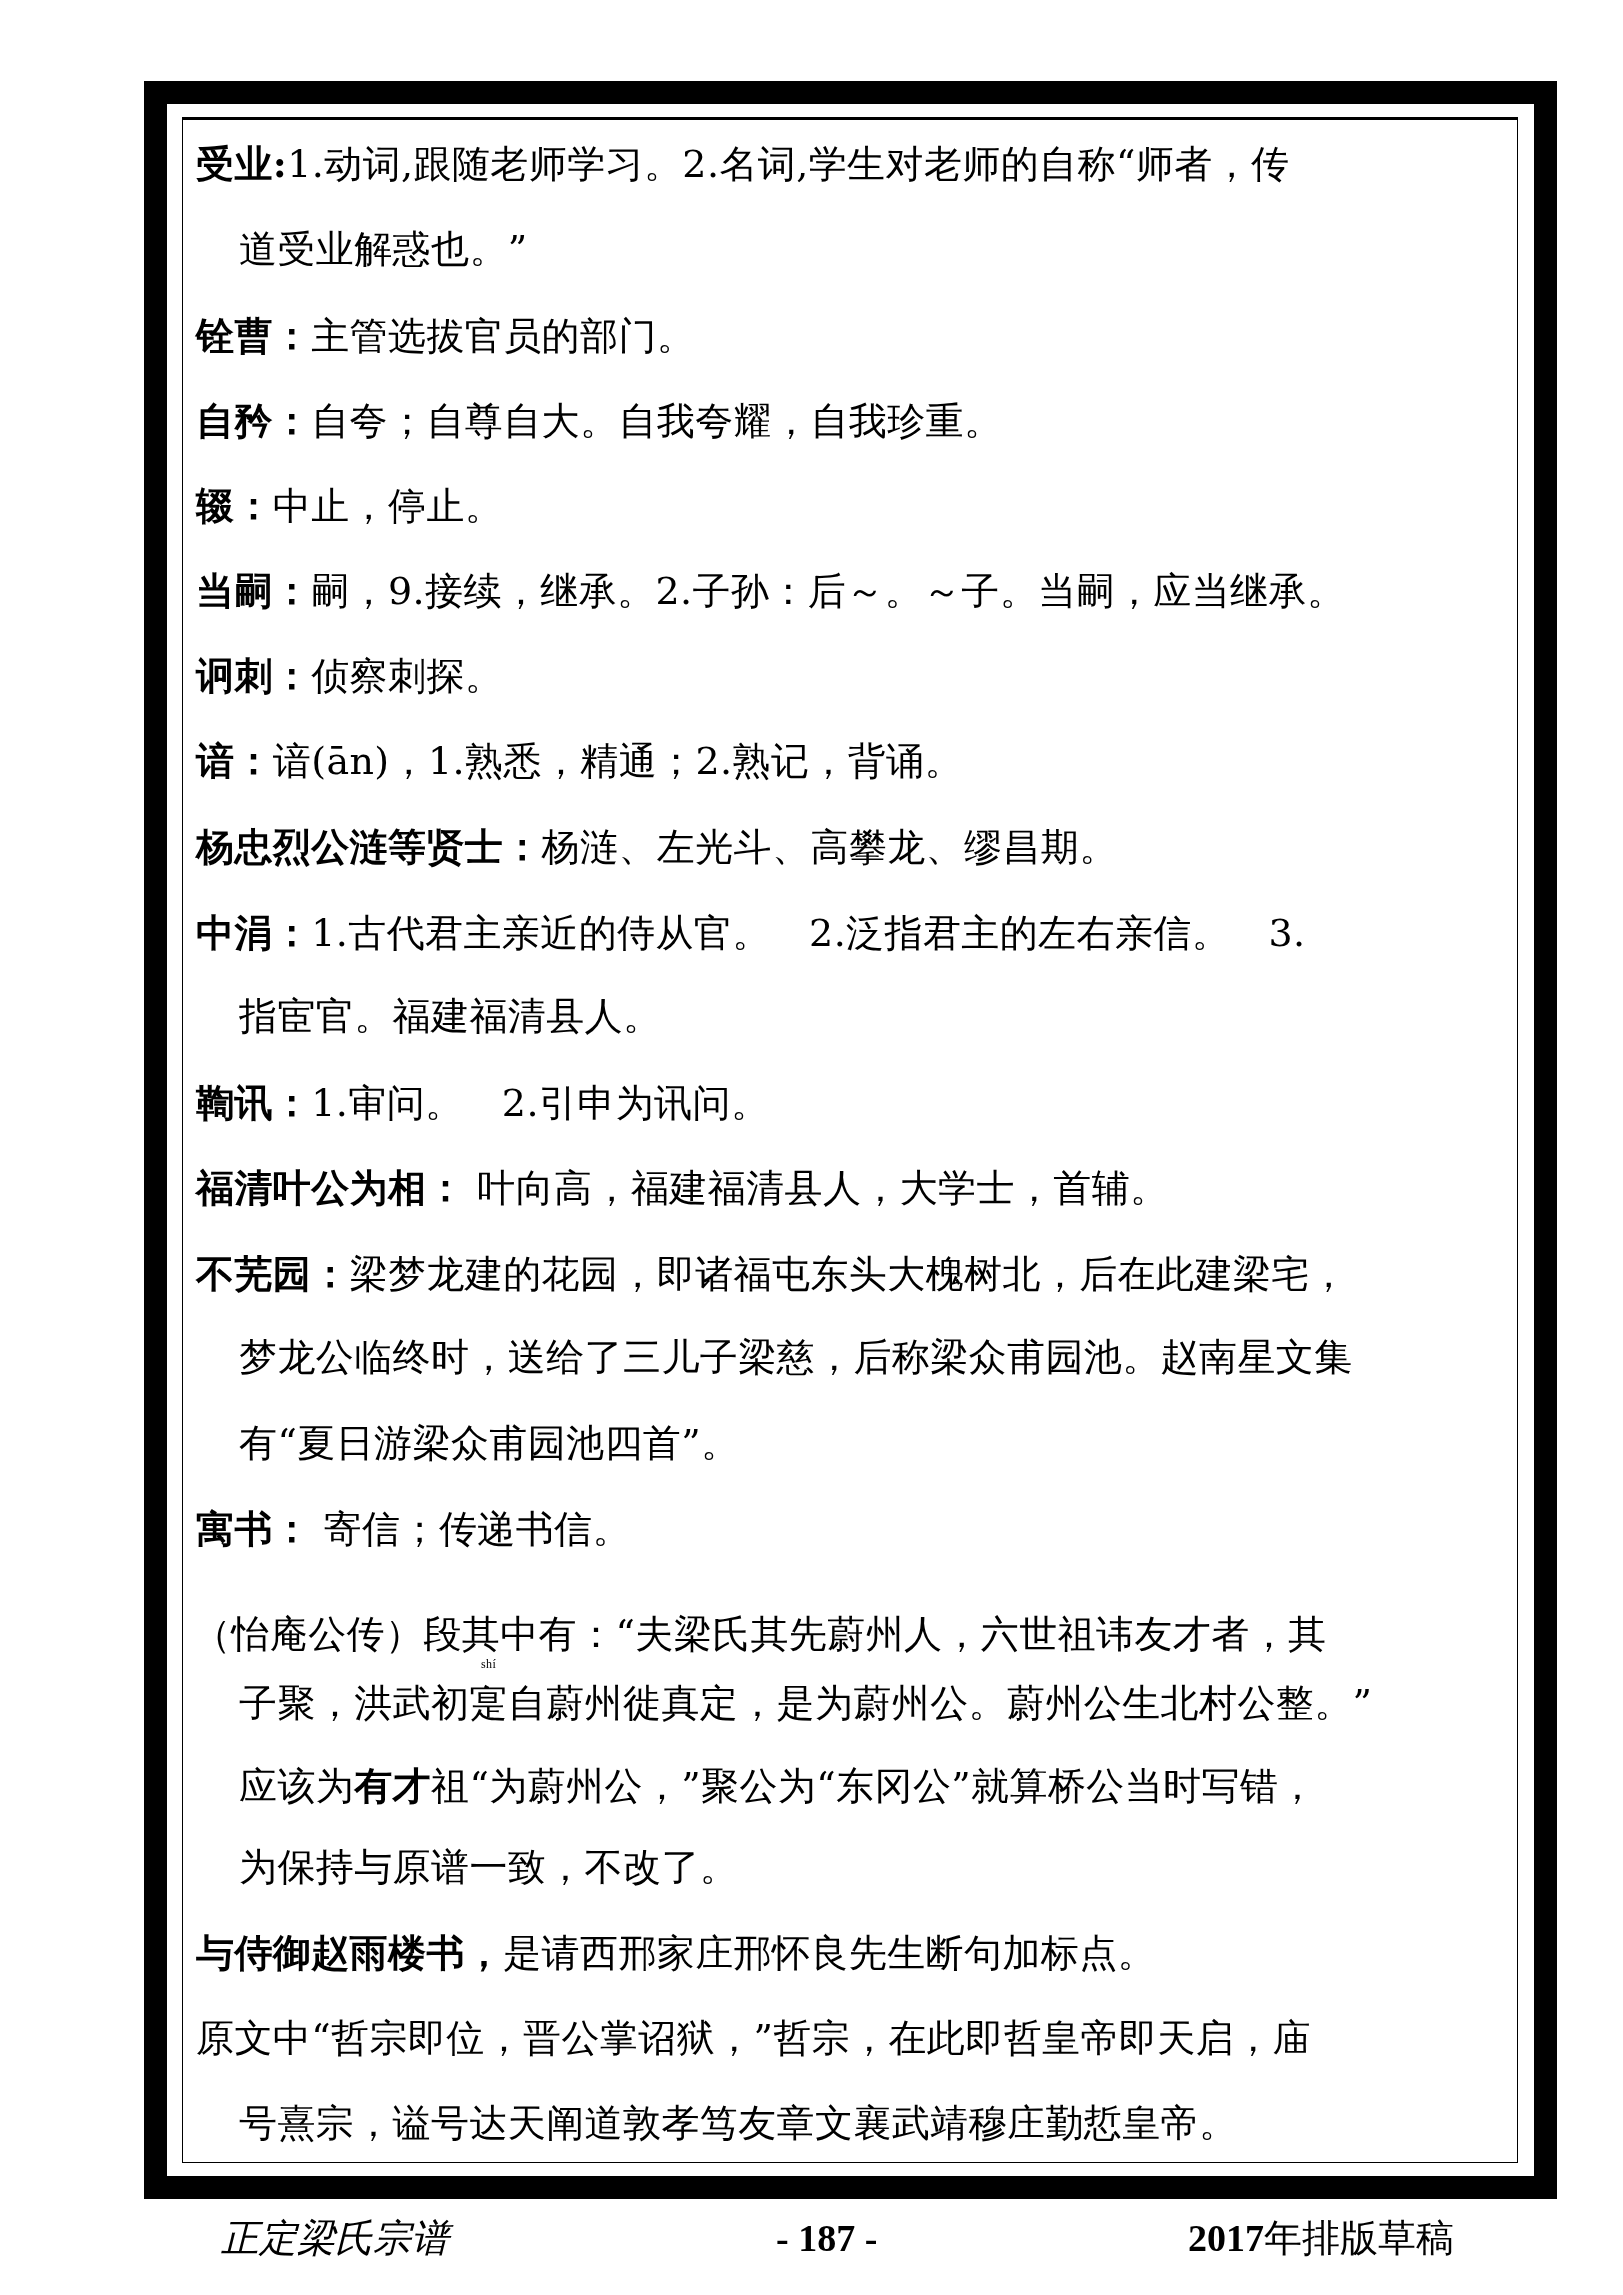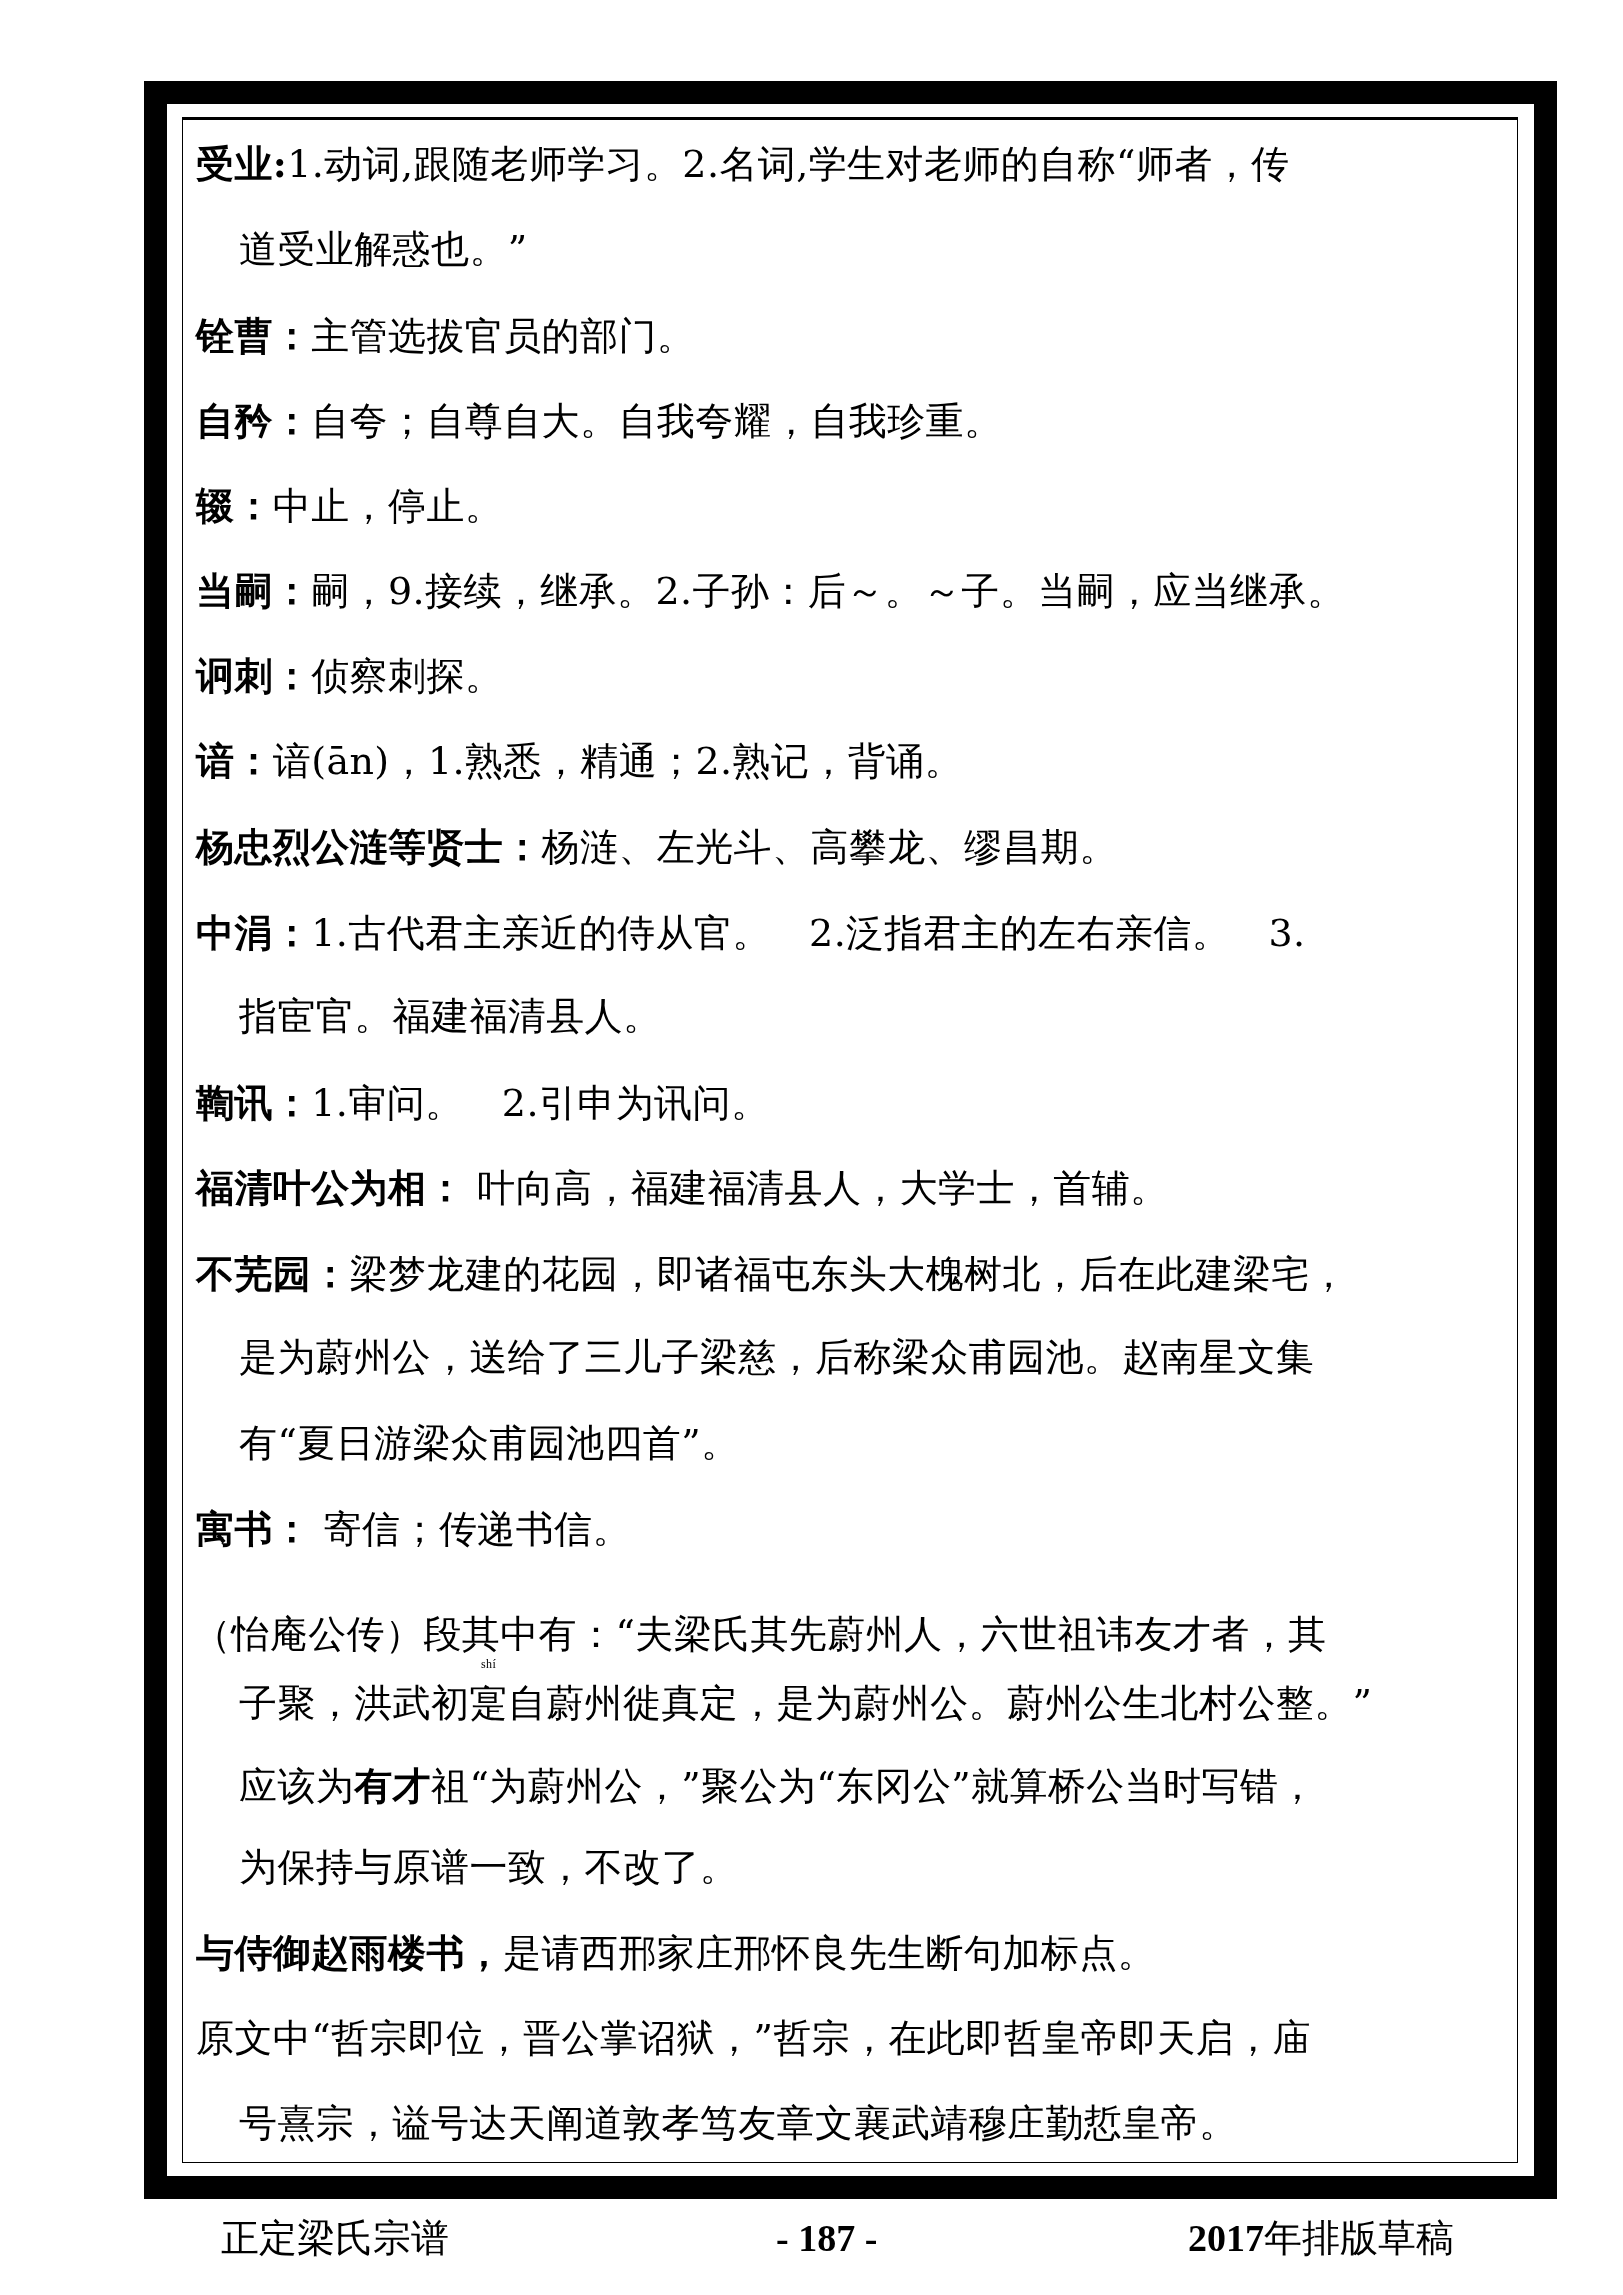--- a/index.html
+++ b/index.html
@@ -12,21 +12,21 @@
   .line { position: absolute; left: 196px; white-space: nowrap; font-size: 38px; line-height: 49px;
           letter-spacing: 0.4px; }
   .line.indent { left: 239px; }
   .line.paren { left: 193px; margin-top: 20px; }
   .term { font-weight: bold; }
   .bold { font-weight: bold; }
   .ruby-wrap { position: relative; display: inline-block; }
   .ruby { position: absolute; left: 50%; transform: translateX(-50%); top: -24.5px;
           font-size: 12px; line-height: 19.6px; font-family: "Liberation Serif", serif; font-weight: normal; }
   .footer { position: absolute; top: 2215px; font-size: 38px; line-height: 46px; white-space: nowrap; }
-  .footer.left { left: 221px; }
+  .footer.left { left: 221px; font-style: italic; }
   .footer.center { left: 776px; font-weight: bold; font-family: "Liberation Serif", serif; }
   .footer.right { left: 1188px; font-family: "Liberation Serif", serif; }
   .footer.right .num { font-weight: bold; }
 </style>
 </head>
 <body>
 
 <div class="outer-frame"></div>
 <div class="inner-frame"></div>
 
@@ -37,21 +37,21 @@
 <div class="line" style="top:481px"><span class="term">辍：</span><span>中止，停止。</span></div>
 <div class="line" style="top:566px"><span class="term">当嗣：</span><span>嗣，9.接续，继承。2.子孙：后～。～子。当嗣，应当继承。</span></div>
 <div class="line" style="top:651px"><span class="term">诇刺：</span><span>侦察刺探。</span></div>
 <div class="line" style="top:736px"><span class="term">谙：</span><span>谙(ān)，1.熟悉，精通；2.熟记，背诵。</span></div>
 <div class="line" style="top:822px"><span class="term">杨忠烈公涟等贤士：</span><span>杨涟、左光斗、高攀龙、缪昌期。</span></div>
 <div class="line" style="top:908px"><span class="term">中涓：</span><span>1.古代君主亲近的侍从官。　2.泛指君主的左右亲信。　3.</span></div>
 <div class="line indent" style="top:992px"><span>指宦官。福建福清县人。</span></div>
 <div class="line" style="top:1078px"><span class="term">鞫讯：</span><span>1.审问。　2.引申为讯问。</span></div>
 <div class="line" style="top:1163px"><span class="term">福清叶公为相：</span><span> 叶向高，福建福清县人，大学士，首辅。</span></div>
 <div class="line" style="top:1249px"><span class="term">不芜园：</span><span>梁梦龙建的花园，即诸福屯东头大槐树北，后在此建梁宅，</span></div>
-<div class="line indent" style="top:1333px"><span>是为蔚州公，送给了三儿子梁慈，后称梁众甫园池。赵南星文集</span></div>
+<div class="line indent" style="top:1333px"><span>梦龙公临终时，送给了三儿子梁慈，后称梁众甫园池。赵南星文集</span></div>
 <div class="line indent" style="top:1419px"><span>有“夏日游梁众甫园池四首”。</span></div>
 <div class="line" style="top:1504px"><span class="term">寓书：</span><span> 寄信；传递书信。</span></div>
 
 <div class="line paren" style="top:1590px"><span>（怡庵公传）段其中有：“夫梁氏其先蔚州人，六世祖讳友才者，其</span></div>
 <div class="line indent" style="top:1679px"><span>子聚，洪武初</span><span class="ruby-wrap"><span class="ruby">shí</span><span>寔</span></span><span>自蔚州徙真定，是为蔚州公。蔚州公生北村公整。”</span></div>
 <div class="line indent" style="top:1761px"><span>应该为</span><span class="bold">有才</span><span>祖“为蔚州公，”聚公为“东冈公”就算桥公当时写错，</span></div>
 <div class="line indent" style="top:1843px"><span>为保持与原谱一致，不改了。</span></div>
 
 <div class="line" style="top:1928px"><span class="bold">与侍御赵雨楼书，</span><span>是请西邢家庄邢怀良先生断句加标点。</span></div>
 

